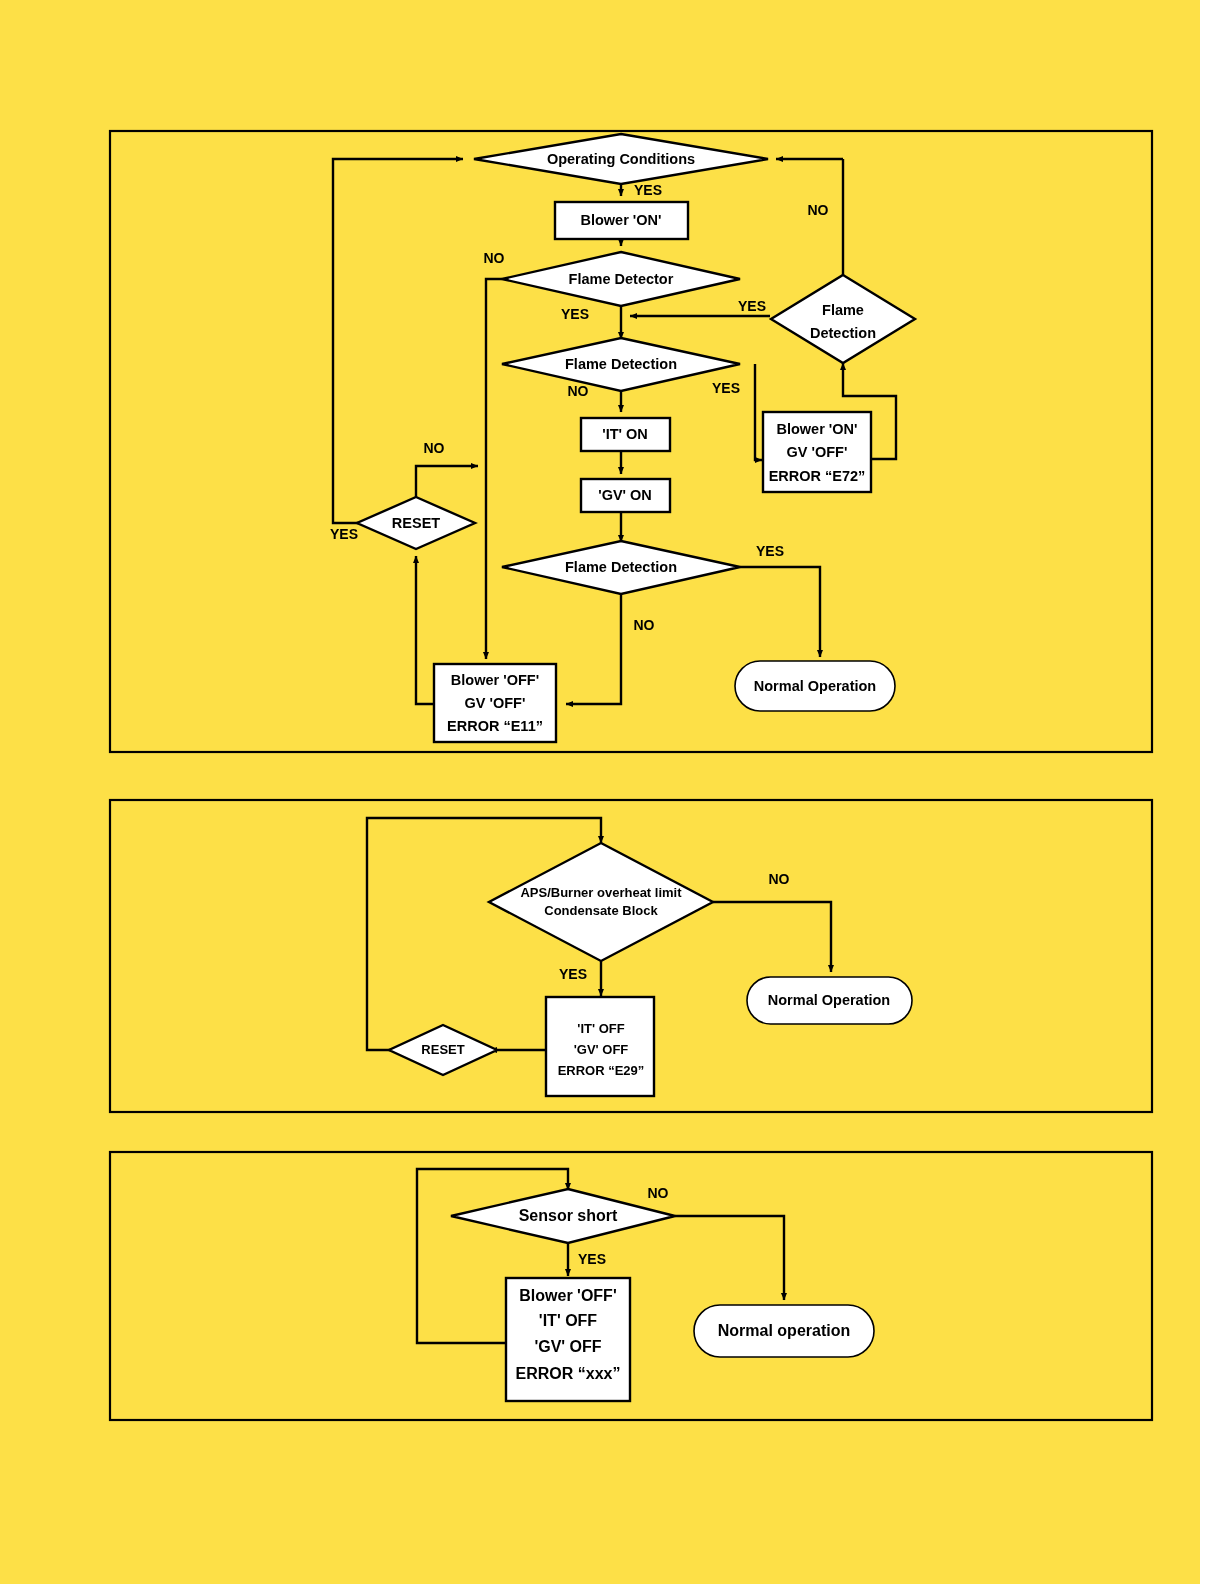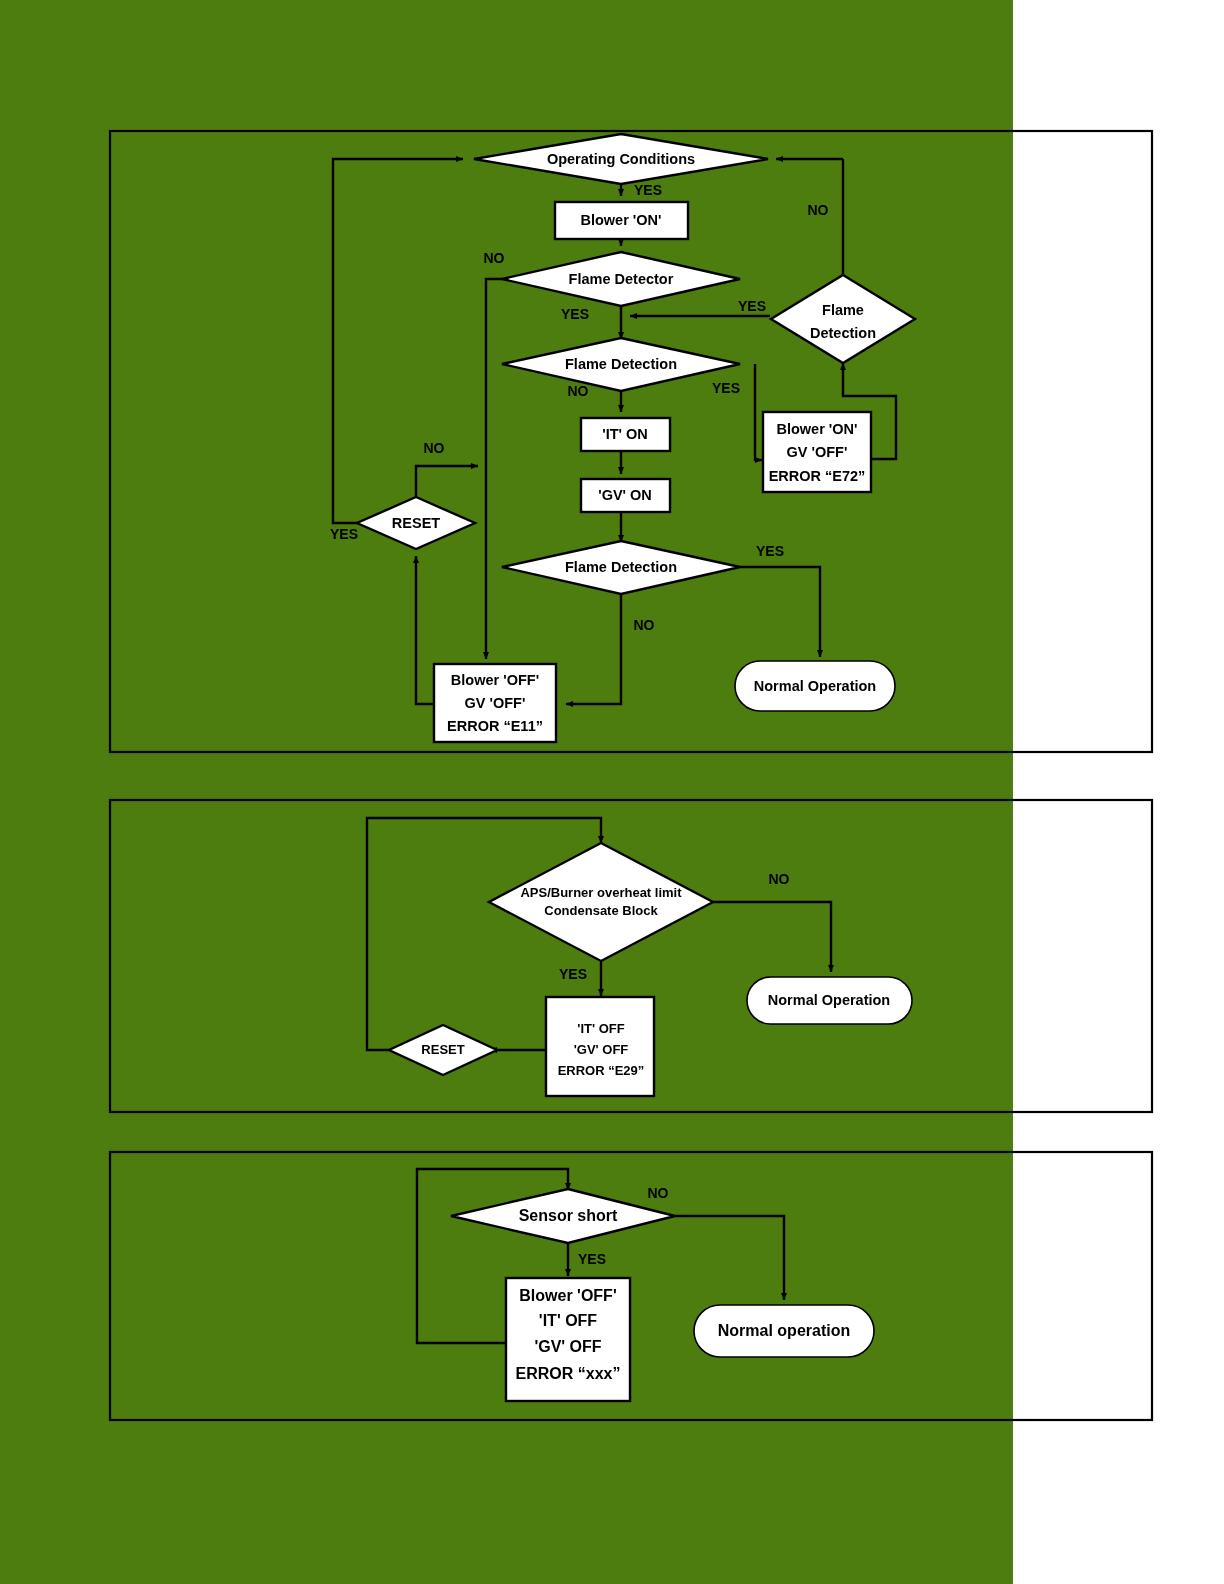--- a/index.html
+++ b/index.html
@@ -9,23 +9,23 @@
   }
   body {
     width: 1224px;
     height: 1584px;
     font-family: "Liberation Sans", sans-serif;
     position: relative;
     overflow: hidden;
   }
   .page {
     position: relative;
-    width: 1013px;
+    width: 1200px;
     height: 1584px;
-    background: #4d7c0f;
+    background: #fde047;
   }
   svg.flow {
     position: absolute;
     left: 0;
     top: 0;
     width: 1224px;
     height: 1584px;
   }
   .frame {
     fill: none;

